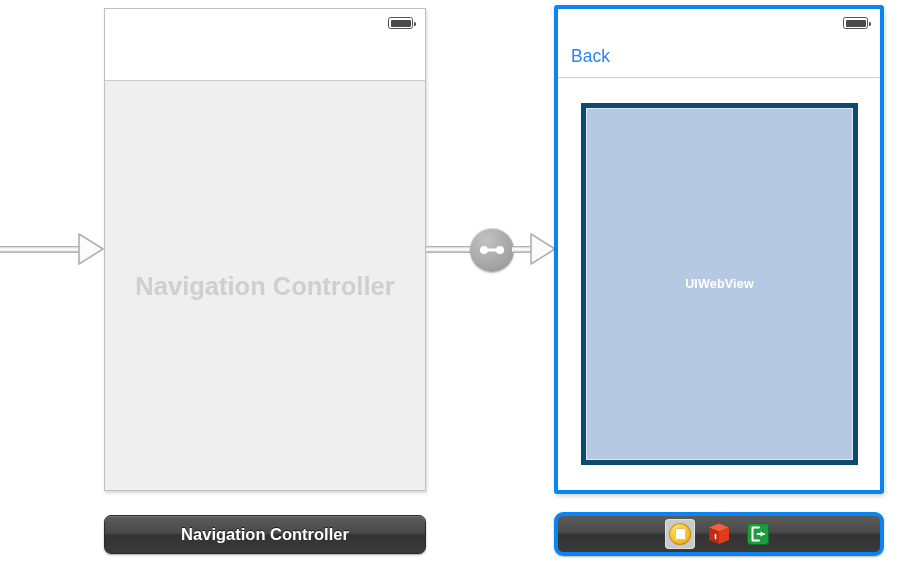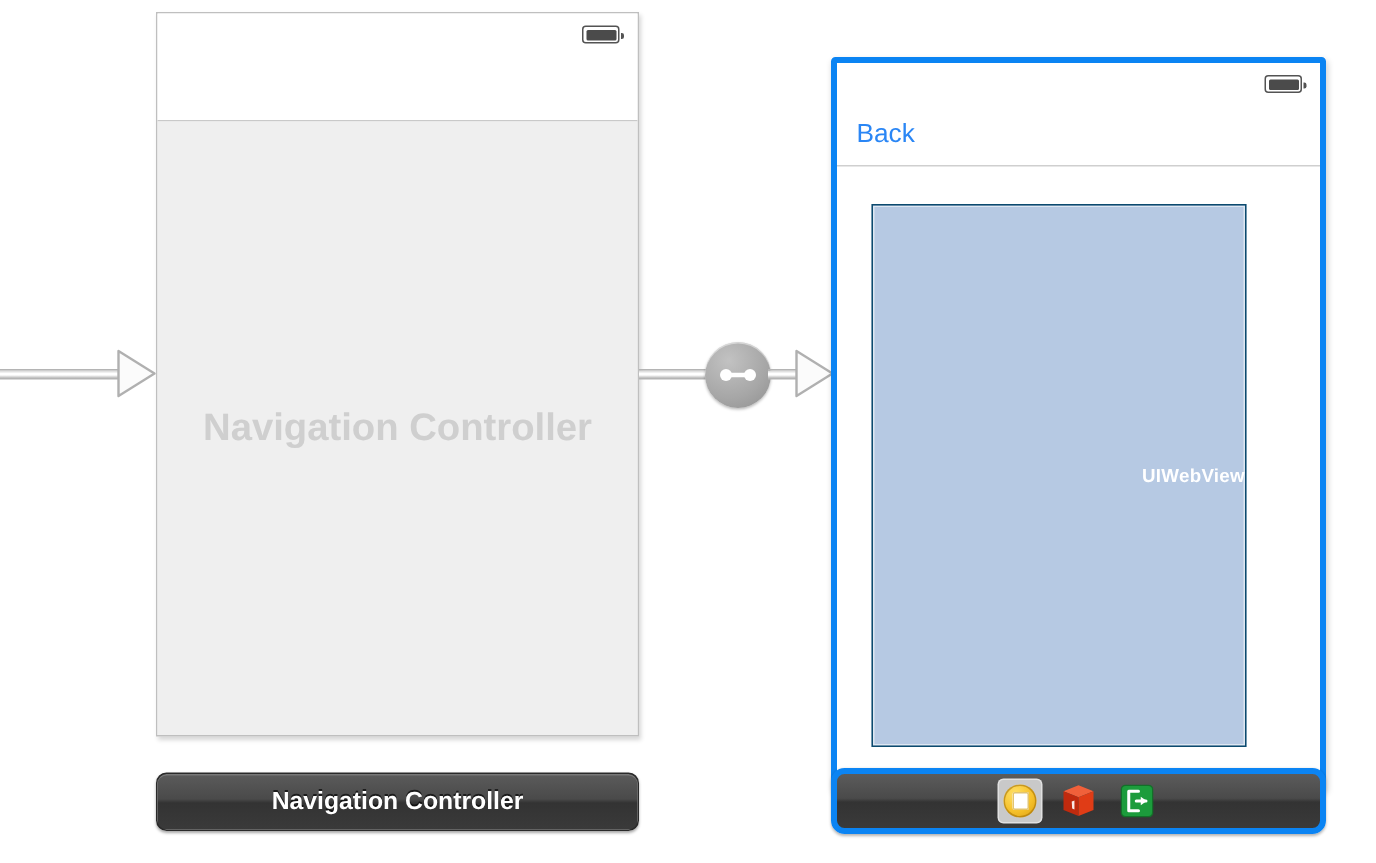--- a/index.html
+++ b/index.html
@@ -119,21 +119,20 @@
 
   
   #scene-web {
     left: 554px; top: 5px;
     width: 330px; height: 489px;
     border: 4px solid #0b84f3;
     border-radius: 3px;
     box-sizing: border-box;
     background: #15803d;
     box-shadow: 1px 2px 4px rgba(0,0,0,0.18);
-    margin-top: 33px;
   }
   .web-inner {
     position: absolute;
     left: 0; top: 0; right: 0; bottom: 0;
     background: #ffffff;
     overflow: hidden;
   }
   .web-statusbar {
     position: absolute;
     left: 0; top: 0; width: 100%;
@@ -162,28 +161,28 @@
     transform: translateY(-50%);
     font-size: 17.5px;
     font-weight: bold;
     color: #1c1c1c;
     user-select: none;
   }
 
   .webview {
     position: absolute;
     left: 23px; top: 94px;
-    width: 250px; height: 362px;
+    width: 277px; height: 362px;
     background: #b6c9e3;
-    border: 1px solid #0c4a6e;
+    border: 5px solid #0c4a6e;
     box-sizing: border-box;
     box-shadow: inset 0 0 0 1px rgba(255,255,255,0.55);
     display: flex;
     align-items: center;
-    justify-content: flex-end;
+    justify-content: center;
   }
   .webview-label {
     font-size: 12.5px;
     font-weight: bold;
     color: #ffffff;
     user-select: none;
     letter-spacing: 0.2px;
   }
 
   

